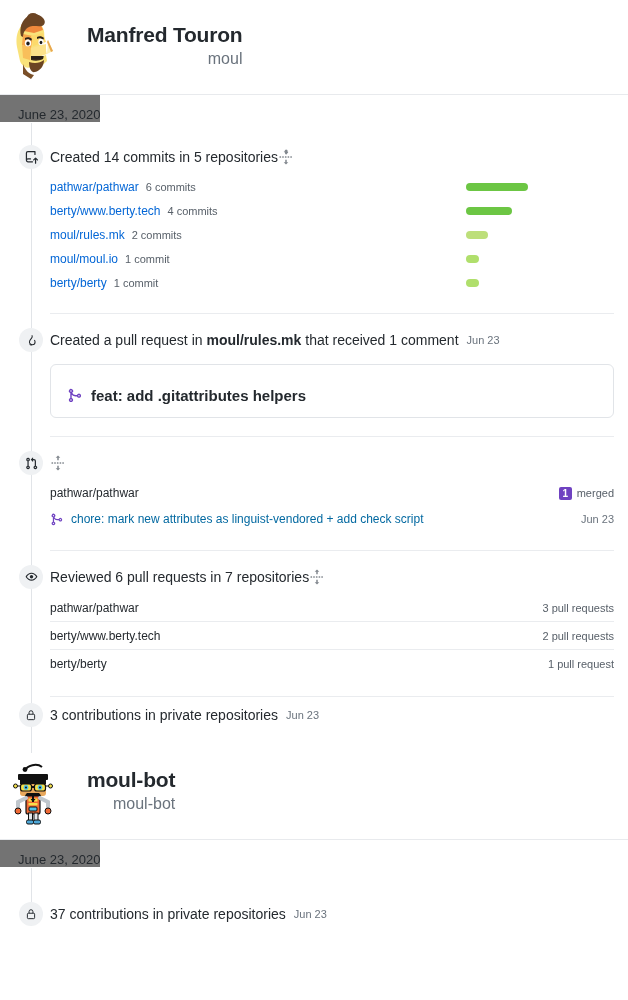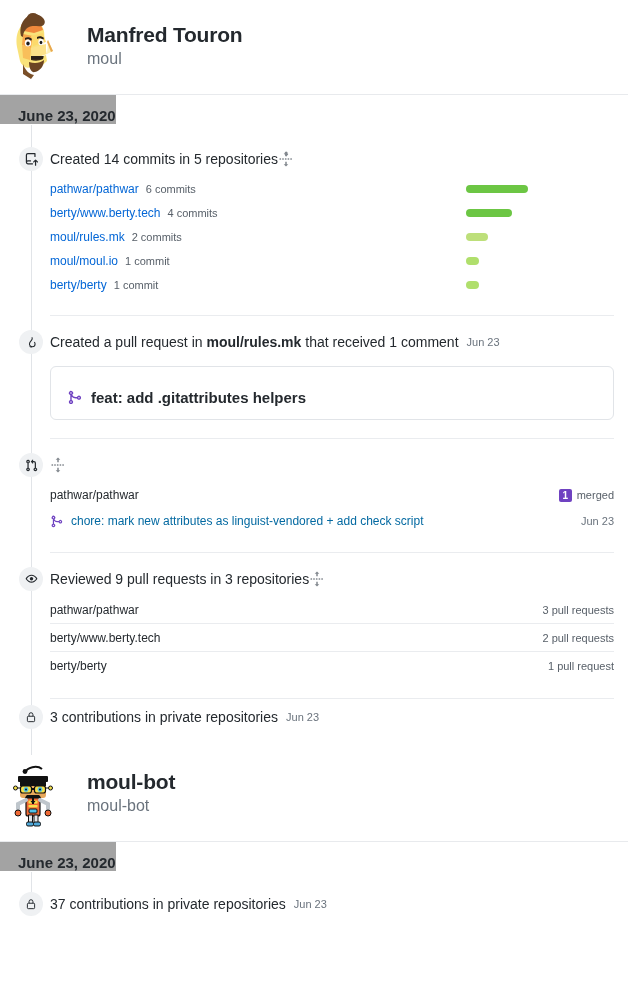--- a/index.html
+++ b/index.html
@@ -29,38 +29,39 @@
     font-weight: bold;
     color: #24292e;
     line-height: 1.25;
     letter-spacing: -0.2px;
   }
   .profile-login {
     font-size: 16px;
     color: #6a737d;
     line-height: 1.3;
     margin-top: 1px;
+    text-align: right;
   }
 
   .hr { height: 1px; background: #e8eaed; width: 100%; }
 
   
   .timeline { position: relative; padding-left: 0; }
   .rail {
     position: absolute;
     left: 31px; top: 0; bottom: 0;
     width: 1px; background: #e1e4e8;
   }
   .date-label {
-    font-size: 15px;
-    font-weight: bold;
+    font-size: 13px;
+    font-weight: normal;
     color: #24292e;
     padding: 12px 0 0 18px;
     position: relative;
-    background: #a3a3a3;
+    background: #737373;
     display: inline-block;
   }
   .date-row { background:#fff; position:relative; z-index:2; }
 
   .block { position: relative; padding-left: 50px; padding-right: 14px; }
 
   .block-icon {
     position: absolute;
     left: 19px;
     width: 24px; height: 24px;
@@ -357,21 +358,21 @@
   <div class="spacer-line"></div>
 
   <div class="block" style="margin-top:14px;">
     <div class="block-icon">
       <svg width="13" height="13" viewBox="0 0 16 16" fill="currentColor">
         <path d="M8 2c-2.8 0-5.3 1.8-6.9 4.2a1.5 1.5 0 0 0 0 1.6C2.7 10.2 5.2 12 8 12s5.3-1.8 6.9-4.2a1.5 1.5 0 0 0 0-1.6C13.3 3.8 10.8 2 8 2Zm0 1.5c2.2 0 4.3 1.4 5.7 3.5C12.3 9.1 10.2 10.5 8 10.5S3.7 9.1 2.3 7C3.7 4.9 5.8 3.5 8 3.5Z"></path>
         <circle cx="8" cy="7" r="2.1"></circle>
       </svg>
     </div>
     <div class="block-head">
-      <div class="block-title">Reviewed 9 pull requests in 3 repositories</div>
+      <div class="block-title">Reviewed 6 pull requests in 7 repositories</div>
       <div class="fold-btn">
         <svg width="16" height="16" viewBox="0 0 16 16" fill="#586069">
           <path d="M8 .5 5.7 2.8h1.55v2.4h1.5V2.8H10.3Z"></path>
           <path d="M8 15.5l2.3-2.3H8.75v-2.4h-1.5v2.4H5.7Z"></path>
           <rect x="1.5" y="7.3" width="1.6" height="1.4" rx=".3"></rect>
           <rect x="4.2" y="7.3" width="1.6" height="1.4" rx=".3"></rect>
           <rect x="6.9" y="7.3" width="1.6" height="1.4" rx=".3"></rect>
           <rect x="9.6" y="7.3" width="1.6" height="1.4" rx=".3"></rect>
           <rect x="12.3" y="7.3" width="1.6" height="1.4" rx=".3"></rect>
         </svg>
@@ -455,21 +456,21 @@
 
 <div class="hr"></div>
 
 <div class="timeline">
   <div class="rail"></div>
 
   <div class="date-row">
     <div class="date-label">June 23, 2020</div>
   </div>
 
-  <div class="block" style="margin-top:20px;">
+  <div class="block" style="margin-top:34px;">
     <div class="block-icon">
       <svg width="12" height="12" viewBox="0 0 16 16" fill="none" stroke="currentColor" stroke-width="1.3">
         <rect x="3.2" y="7" width="9.6" height="7.2" rx="1.2"></rect>
         <path d="M5.4 7V4.9a2.6 2.6 0 0 1 5.2 0V7"></path>
       </svg>
     </div>
     <div class="block-head">
       <div class="block-title">37 contributions in private repositories</div>
       <div class="head-date">Jun 23</div>
     </div>

